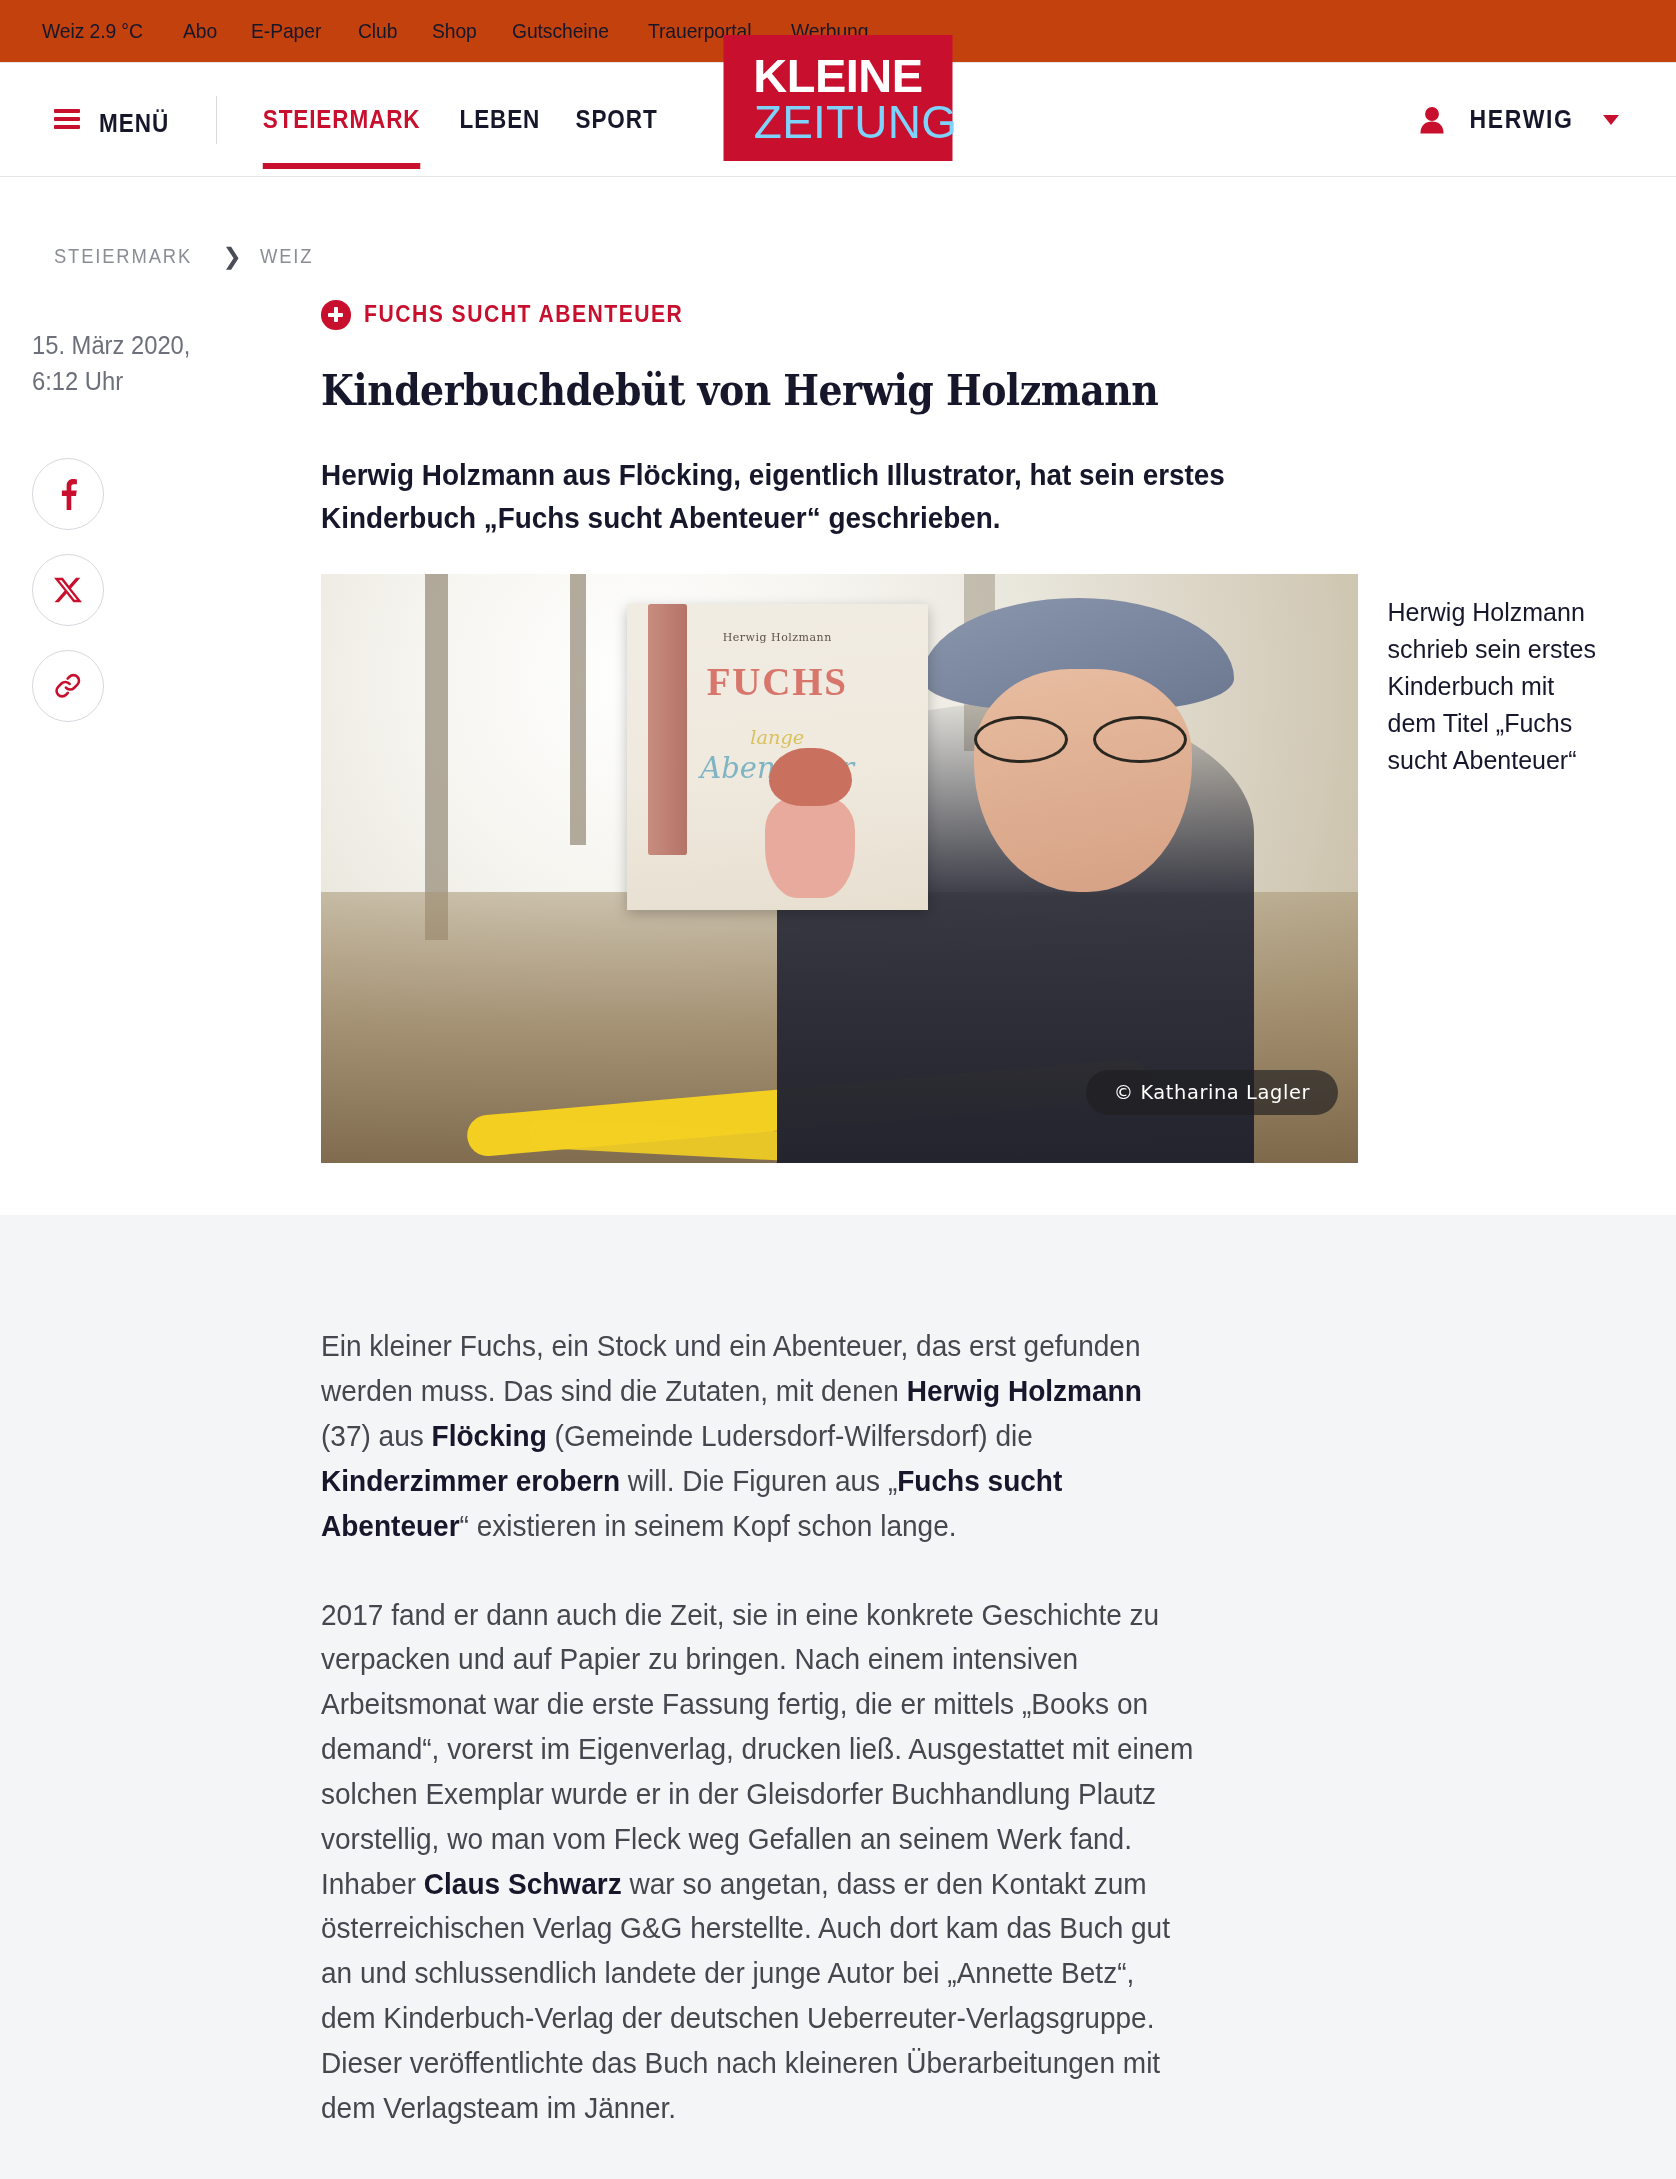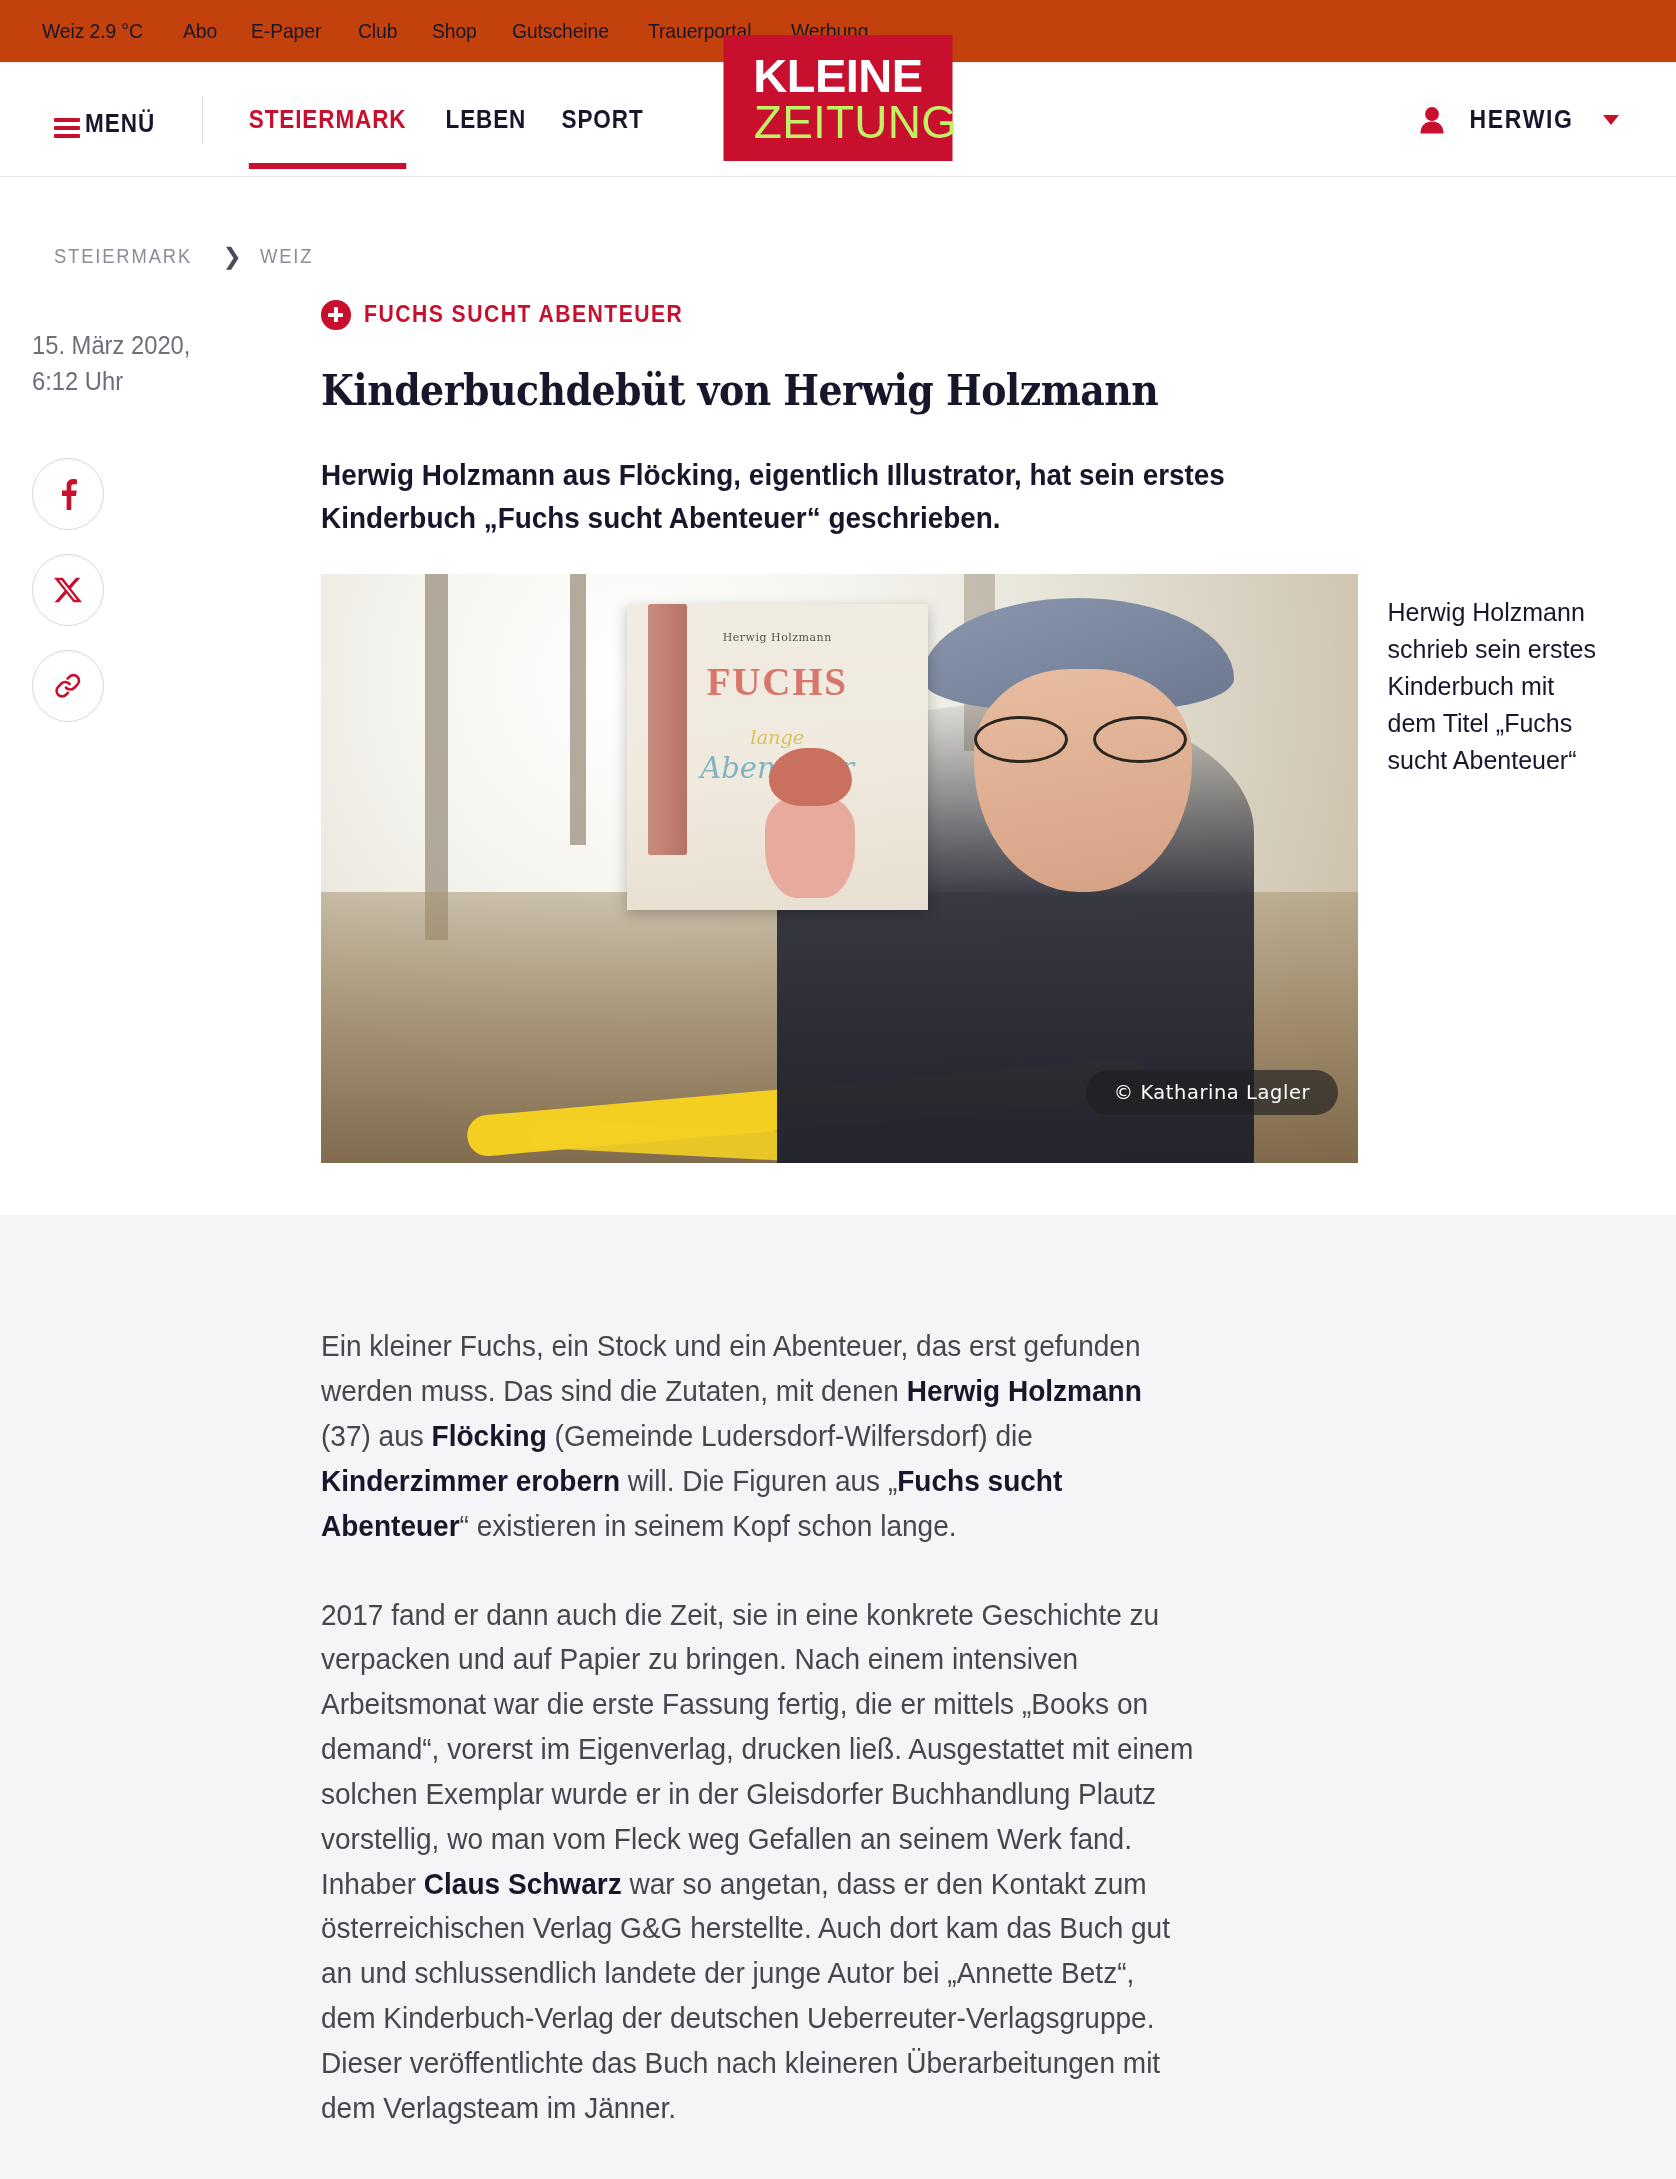--- a/index.html
+++ b/index.html
@@ -50,22 +50,22 @@
     width: 100%;
     height: 114px;
     background: #ffffff;
     border-bottom: 0.9px solid #e3e5ea;
     display: flex;
     align-items: center;
   }
 
   .menu-btn {
     display: flex;
-    align-items: flex-end;
-    gap: 5px;
+    align-items: flex-start;
+    gap: 19px;
     margin-left: 54px;
     cursor: pointer;
     margin-top: 8px;
   }
   .hamburger {
     display: flex;
     flex-direction: column;
     justify-content: space-between;
     width: 26px;
     height: 20px;
@@ -148,21 +148,21 @@
     font-weight: 700;
     color: #ffffff;
     letter-spacing: -0.5px;
     line-height: 0.98;
     transform: scaleX(1.0);
   }
   .logo-line2 {
     font-family: "Liberation Sans", sans-serif;
     font-size: 46px;
     font-weight: 400;
-    color: #bef264;
+    color: #7dd3fc;
     letter-spacing: 0.2px;
     line-height: 1.02;
     margin-left: 35px;
   }
 
   .user-area {
     position: absolute;
     right: 57px;
     display: flex;
     align-items: center;

